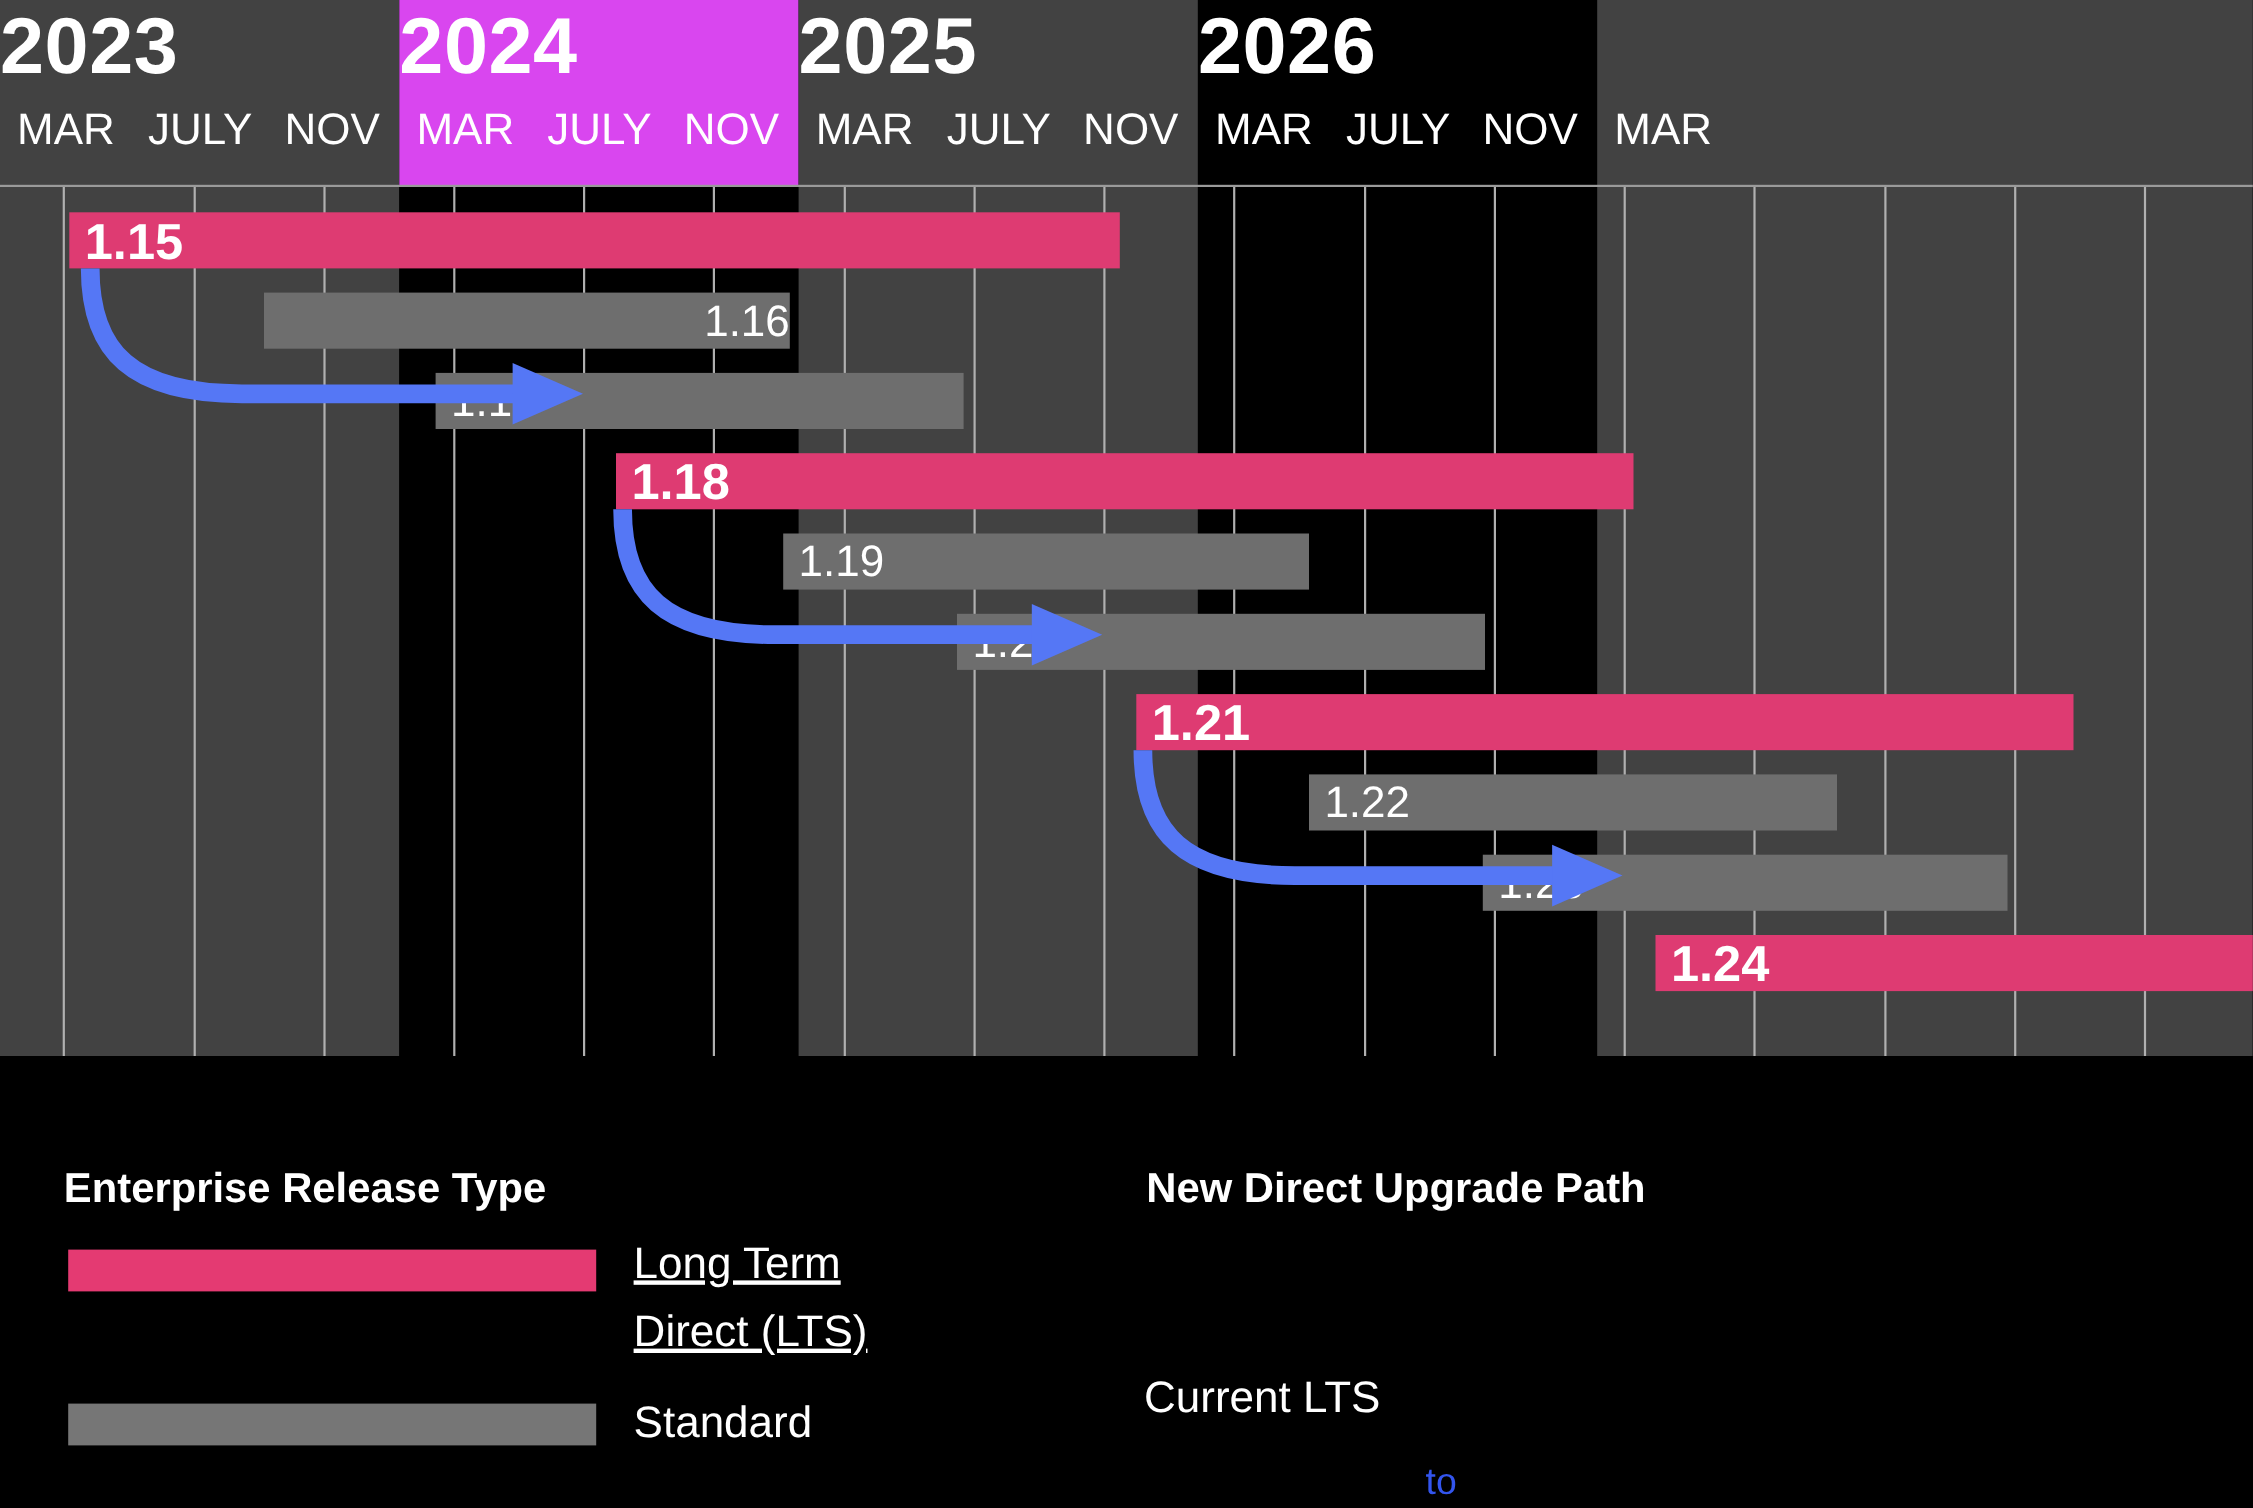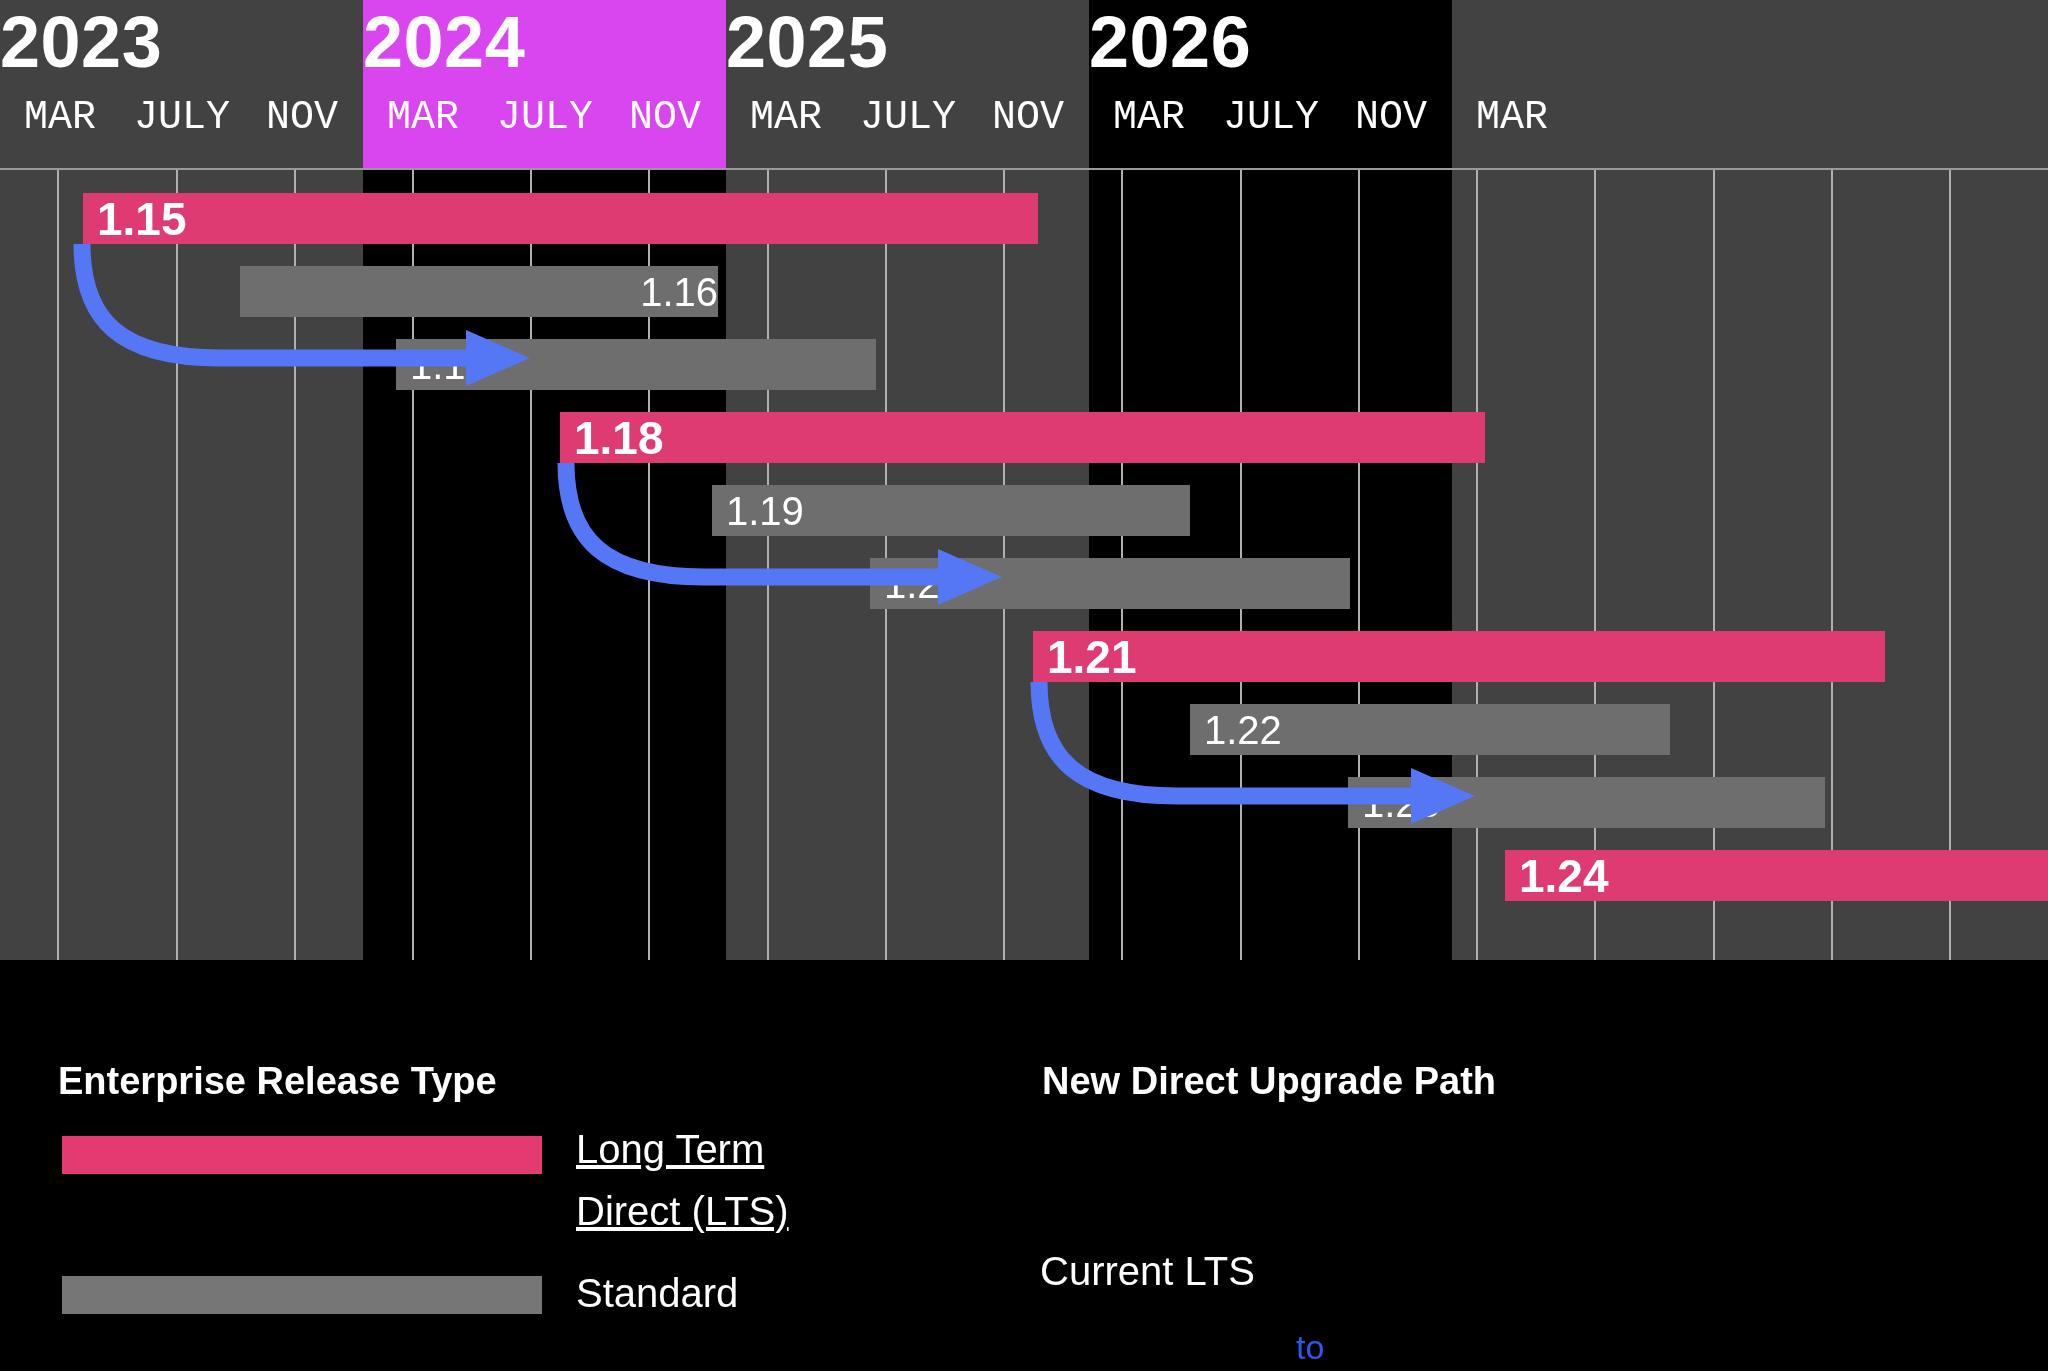--- a/index.html
+++ b/index.html
@@ -5,21 +5,21 @@
   html,body{margin:0;padding:0;background:#000;}
   body{width:2048px;height:1371px;overflow:hidden;font-family:"Liberation Sans",sans-serif;}
   #root{position:relative;width:2048px;height:1371px;background:#000;}
 
   
   #header{position:absolute;left:0;top:0;width:2048px;height:170px;}
   .yearband{position:absolute;top:0;height:170px;}
   .yearlabel{position:absolute;top:12px;width:100%;
     color:#fff;font-size:72px;font-weight:bold;letter-spacing:0.5px;line-height:60px;}
   .monthtick{position:absolute;top:96px;color:#fff;font-size:40px;
-    line-height:44px;text-align:center;white-space:nowrap;font-family:Liberation Mono, monospace;}
+    line-height:44px;text-align:center;white-space:nowrap;}
   #headerrule{position:absolute;left:0;top:168px;width:2048px;height:3px;background:#9a9a9a;}
 
   
   #chart{position:absolute;left:0;top:170px;width:2048px;height:790px;overflow:hidden;background:#000;}
   .colband{position:absolute;top:0;height:790px;}
   .gridline{position:absolute;top:0;width:2px;height:790px;background:#b0b0b0;}
 
   .bar{position:absolute;height:51px;display:flex;align-items:center;box-sizing:border-box;}
   .bar.lts{background:#DE3B72;}
   .bar.std{background:#6E6E6E;}
@@ -101,21 +101,21 @@
     <div class="gridline" style="left:1003px;"></div>
     <div class="gridline" style="left:1121px;"></div>
     <div class="gridline" style="left:1240px;"></div>
     <div class="gridline" style="left:1358px;"></div>
     <div class="gridline" style="left:1476px;"></div>
     <div class="gridline" style="left:1594px;"></div>
     <div class="gridline" style="left:1713px;"></div>
     <div class="gridline" style="left:1831px;"></div>
     <div class="gridline" style="left:1949px;"></div>
 
-    <div class="bar lts" style="left:83px;top:23px;width:955px;align-items:center;">
+    <div class="bar lts" style="left:63px;top:23px;width:955px;align-items:center;">
       <span class="barlabel">1.15</span>
     </div>
     <div class="bar std" style="left:240px;top:96px;width:478px;justify-content:flex-end;">
       <span class="barlabel">1.16</span>
     </div>
     <div class="bar std" style="left:396px;top:169px;width:480px;">
       <span class="barlabel">1.17</span>
     </div>
     <div class="bar lts" style="left:560px;top:242px;width:925px;">
       <span class="barlabel">1.18</span>

